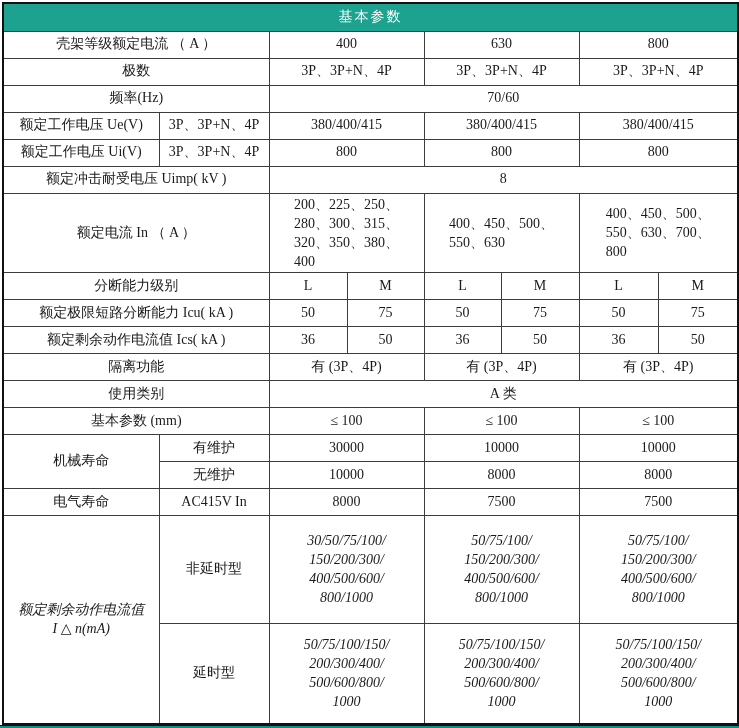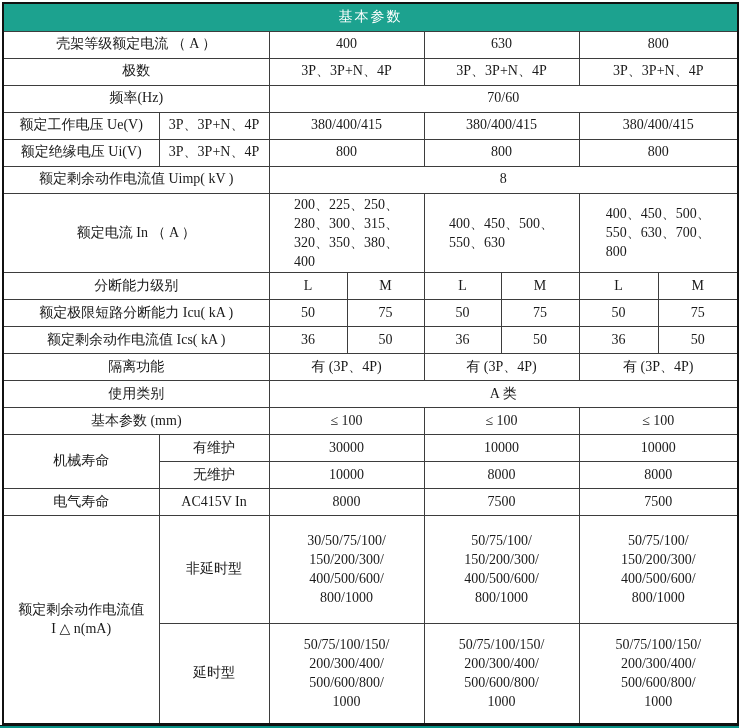--- a/index.html
+++ b/index.html
@@ -29,21 +29,21 @@
   tr.h27 { height:27px; }
   tr.h76 { height:76px; }
   tr.h108 { height:108px; }
   tr.h100 { height:100px; }
   td.title-bar {
     color:#ffffff;
     font-size:16px;
     letter-spacing:2px;
     border:1px solid #111;
   }
-  .pre { white-space:pre-line; }
+  .pre { white-space:pre-line;font-style:italic; }
   .block-left {
     display:inline-block;
     text-align:left;
     white-space:pre-line;
     line-height:19px;
   }
   td.wide-lines { line-height:27px; }
   .footer-bar {
     height:7px;
     width:739px;
@@ -93,29 +93,29 @@
 
   <tr class="h27">
     <td>额定工作电压 Ue(V)</td>
     <td>3P、3P+N、4P</td>
     <td colspan="2">380/400/415</td>
     <td colspan="2">380/400/415</td>
     <td colspan="2">380/400/415</td>
   </tr>
 
   <tr class="h27">
-    <td>额定绝缘电压 Ui(V)</td>
+    <td>额定工作电压 Ui(V)</td>
     <td>3P、3P+N、4P</td>
     <td colspan="2">800</td>
     <td colspan="2">800</td>
     <td colspan="2">800</td>
   </tr>
 
   <tr class="h27">
-    <td colspan="2">额定剩余动作电流值 Uimp( kV )</td>
+    <td colspan="2">额定冲击耐受电压 Uimp( kV )</td>
     <td colspan="6">8</td>
   </tr>
 
   <tr class="h76">
     <td colspan="2">额定电流 In （ A ）</td>
     <td colspan="2"><span class="block-left">200、225、250、
 280、300、315、
 320、350、380、
 400</span></td>
     <td colspan="2"><span class="block-left">400、450、500、

